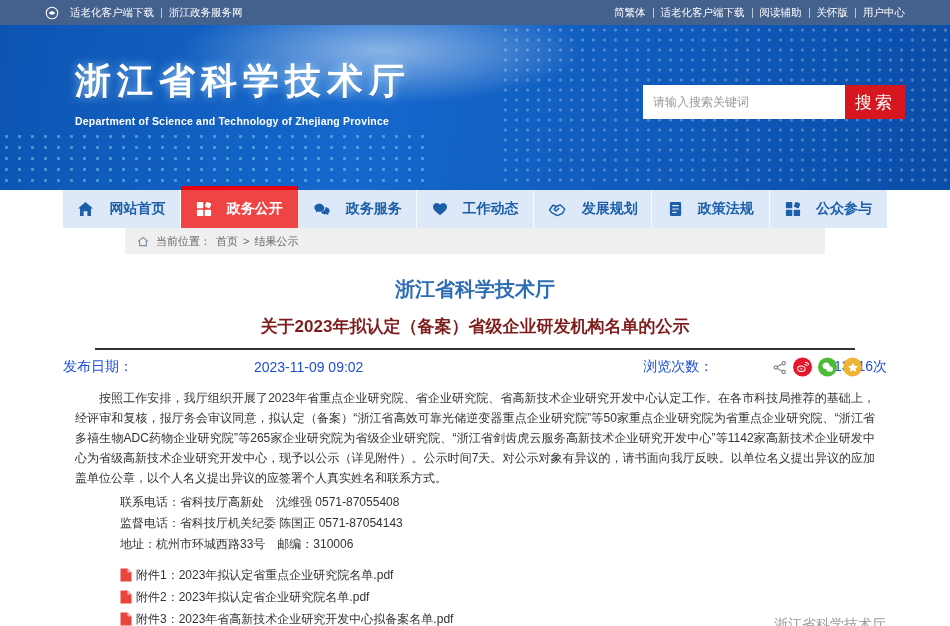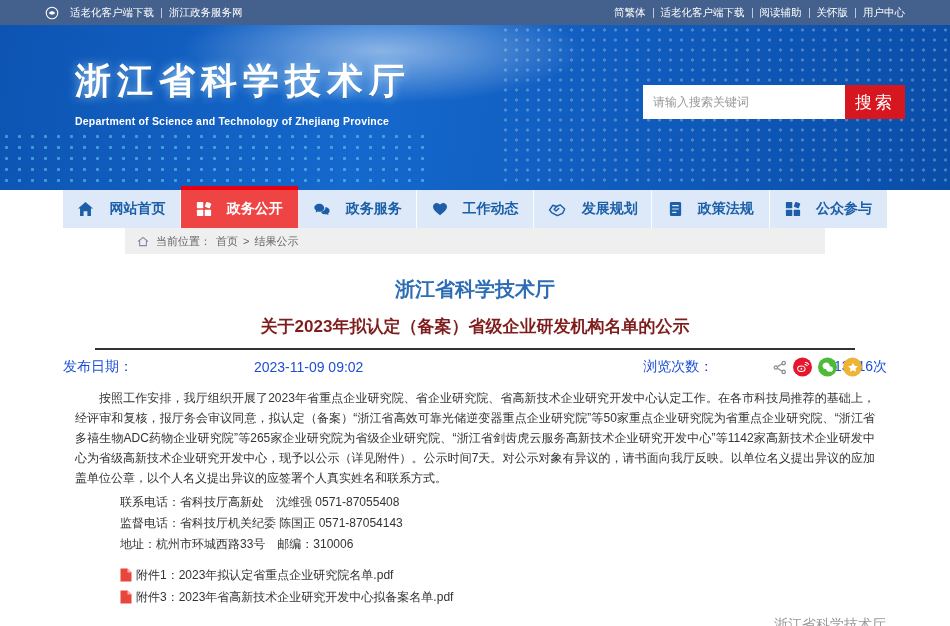--- a/index.html
+++ b/index.html
@@ -294,18 +294,27 @@
       </span>
       <a>附件1：2023年拟认定省重点企业研究院名单.pdf</a>
     </div>
     <div class="att-row">
       <span class="pdf-icon">
         <svg width="12" height="14" viewBox="0 0 12 14">
             <path d="M0.5 0.5h7l4 4v9h-11z" fill="#e8453c"></path>
             <path d="M7.5 0.5l4 4h-4z" fill="#ffb3ad"></path>
           </svg>
       </span>
+      <a>附件2：2023年拟认定省企业研究院名单.pdf</a>
+    </div>
+    <div class="att-row">
+      <span class="pdf-icon">
+        <svg width="12" height="14" viewBox="0 0 12 14">
+            <path d="M0.5 0.5h7l4 4v9h-11z" fill="#e8453c"></path>
+            <path d="M7.5 0.5l4 4h-4z" fill="#ffb3ad"></path>
+          </svg>
+      </span>
       <a>附件3：2023年省高新技术企业研究开发中心拟备案名单.pdf</a>
     </div>
   </div>
 </main>
 
 <div class="footer-text">浙江省科学技术厅</div>
 
 </body></html>

